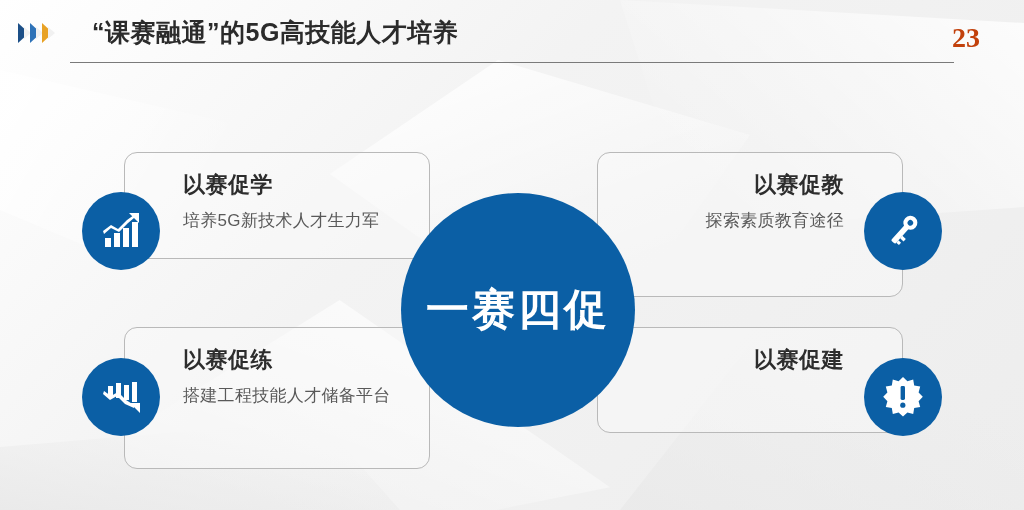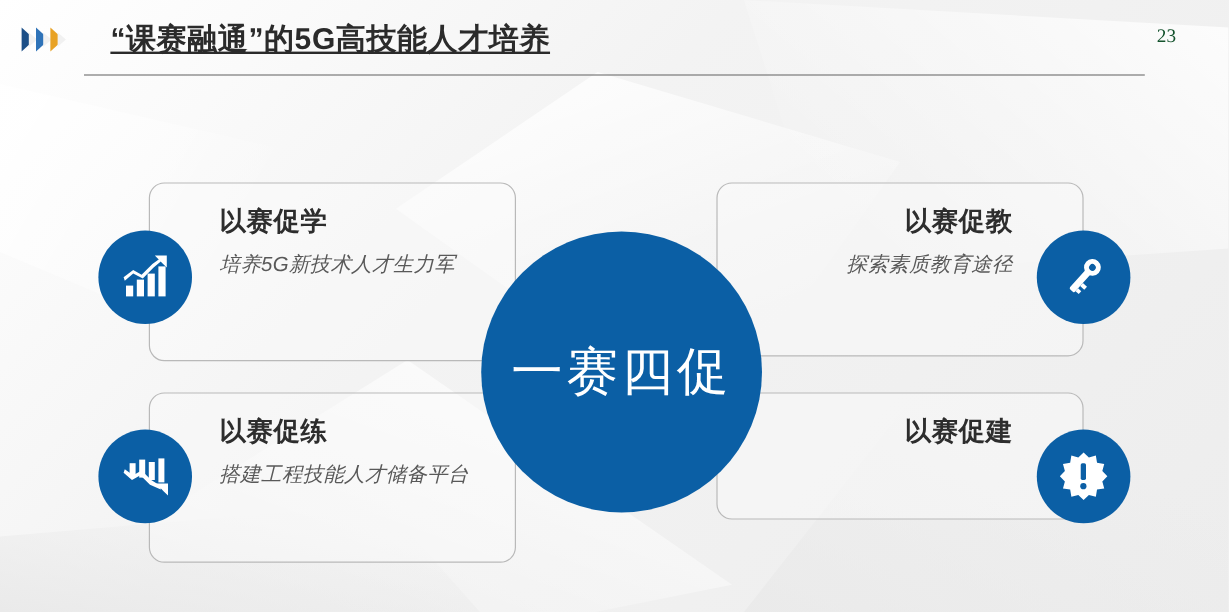--- a/index.html
+++ b/index.html
@@ -100,48 +100,48 @@
 
   .slide-title {
     position: absolute;
     left: 92px;
     top: 16px;
     font-size: 25px;
     font-weight: bold;
     color: #2b2b2b;
     letter-spacing: 0.5px;
     white-space: nowrap;
-    text-decoration: underline;
   }
   .page-num {
     position: absolute;
     right: 44px;
     top: 22px;
-    font-size: 16px;
-    color: #14532d;
+    font-size: 28px;
+    color: #c2410c;
     font-family: "Liberation Serif", "DejaVu Serif", serif;
+    font-weight: bold;
   }
   .header-rule {
     position: absolute;
     left: 70px;
     top: 62px;
     width: 884px;
     height: 1px;
     background: #7a7a7a;
   }
 
   
   .card {
     position: absolute;
     border: 1px solid #b9b9b9;
     border-radius: 13px;
     background: rgba(250,250,250,0.45);
     box-sizing: border-box;
   }
-  .card.tl { left: 124px; top: 152px; width: 306px; height: 149px; }
+  .card.tl { left: 124px; top: 152px; width: 306px; height: 107px; }
   .card.bl { left: 124px; top: 327px; width: 306px; height: 142px; }
   .card.tr { left: 597px; top: 152px; width: 306px; height: 145px; }
   .card.br { left: 597px; top: 327px; width: 306px; height: 106px; }
 
   .card-inner {
     position: absolute;
     top: 20px;
   }
   .card.tl .card-inner, .card.bl .card-inner { left: 58px; right: 14px; text-align: left; }
   .card.tr .card-inner, .card.br .card-inner { left: 14px; right: 58px; text-align: right; }
@@ -152,21 +152,20 @@
     color: #2d2d2d;
     line-height: 1.1;
     margin-bottom: 11px;
     letter-spacing: 0.5px;
   }
   .card-desc {
     font-size: 17px;
     color: #595959;
     line-height: 1.52;
     letter-spacing: 0.3px;
-    font-style: italic;
   }
 
   
   .icon-badge {
     position: absolute;
     width: 78px;
     height: 78px;
     border-radius: 50%;
     background: #0b5fa5;
     display: flex;
@@ -189,21 +188,21 @@
     height: 234px;
     border-radius: 50%;
     background: #0b5fa5;
     display: flex;
     align-items: center;
     justify-content: center;
   }
   .center-label {
     color: #ffffff;
     font-size: 43px;
-    font-weight: normal;
+    font-weight: bold;
     letter-spacing: 3px;
     white-space: nowrap;
   }
 </style>
 </head>
 <body>
 
 <div id="slide">
 
   <div class="bg-layer">

